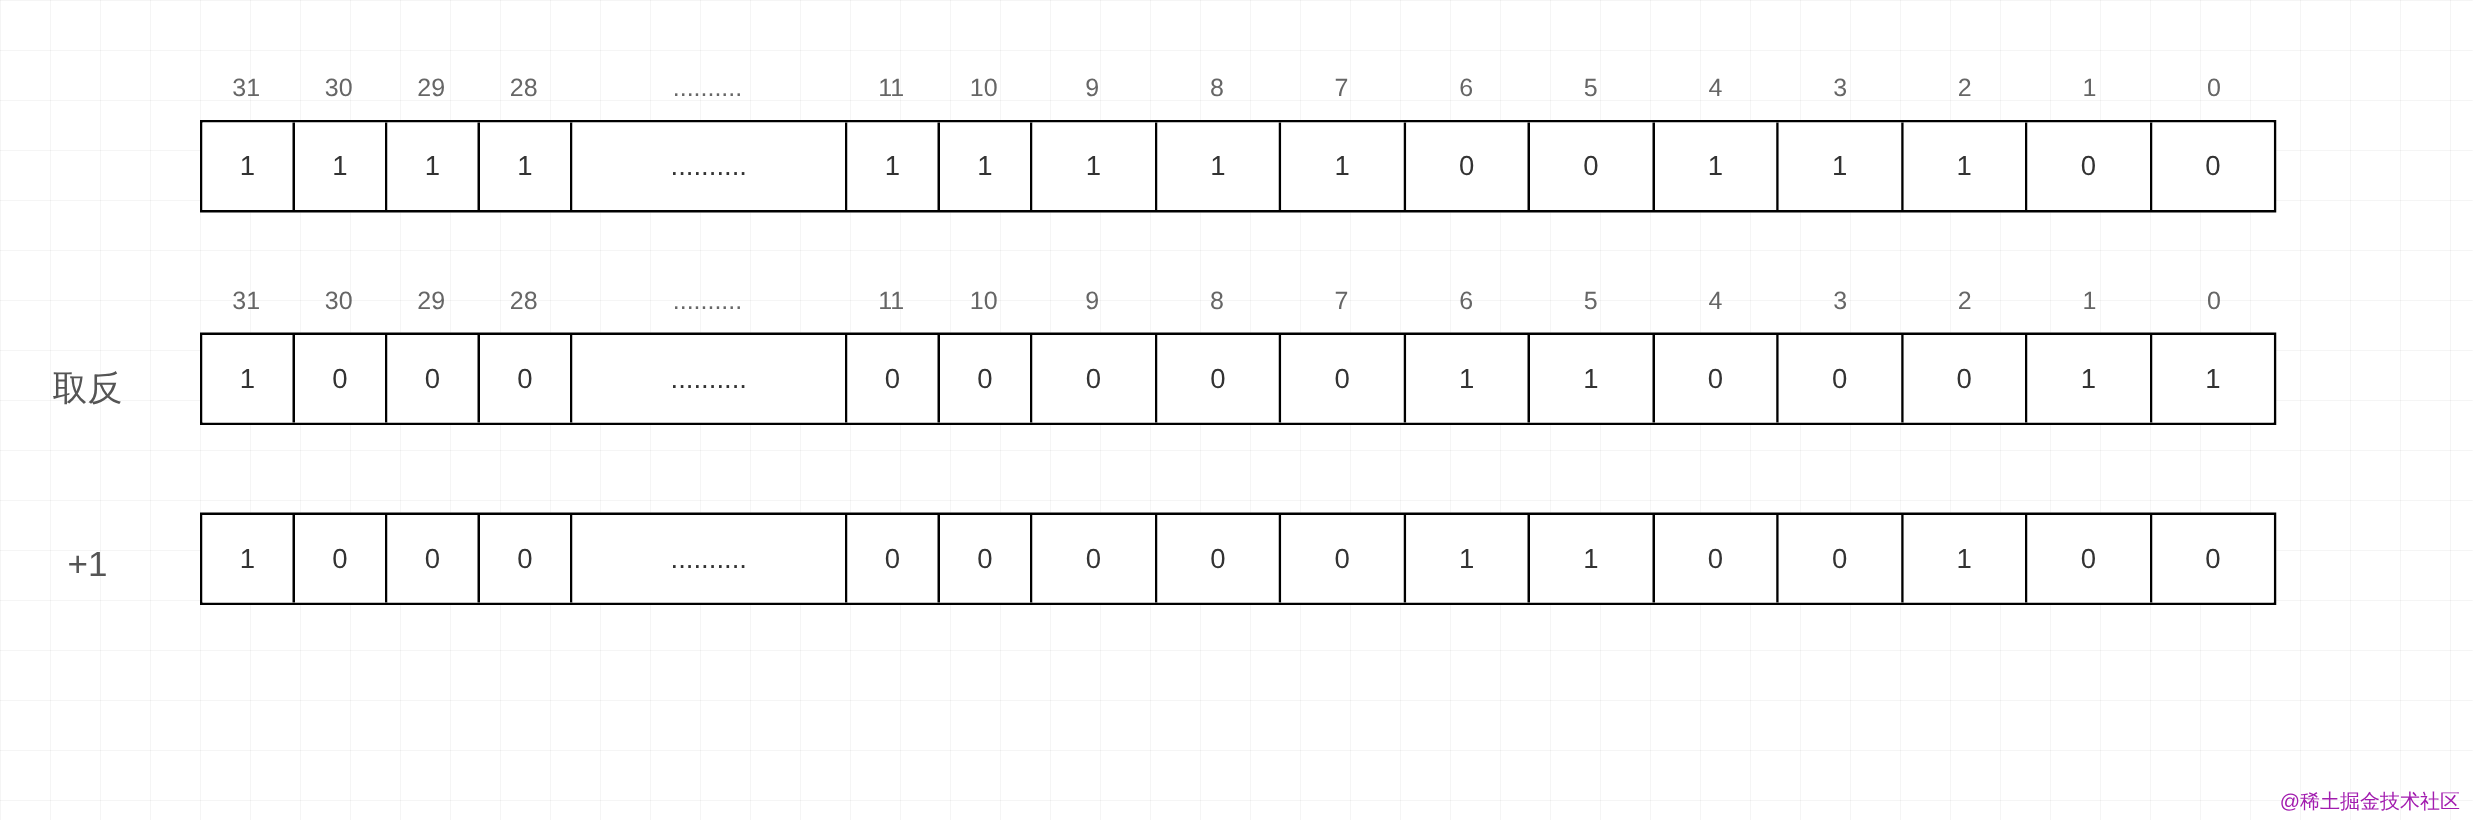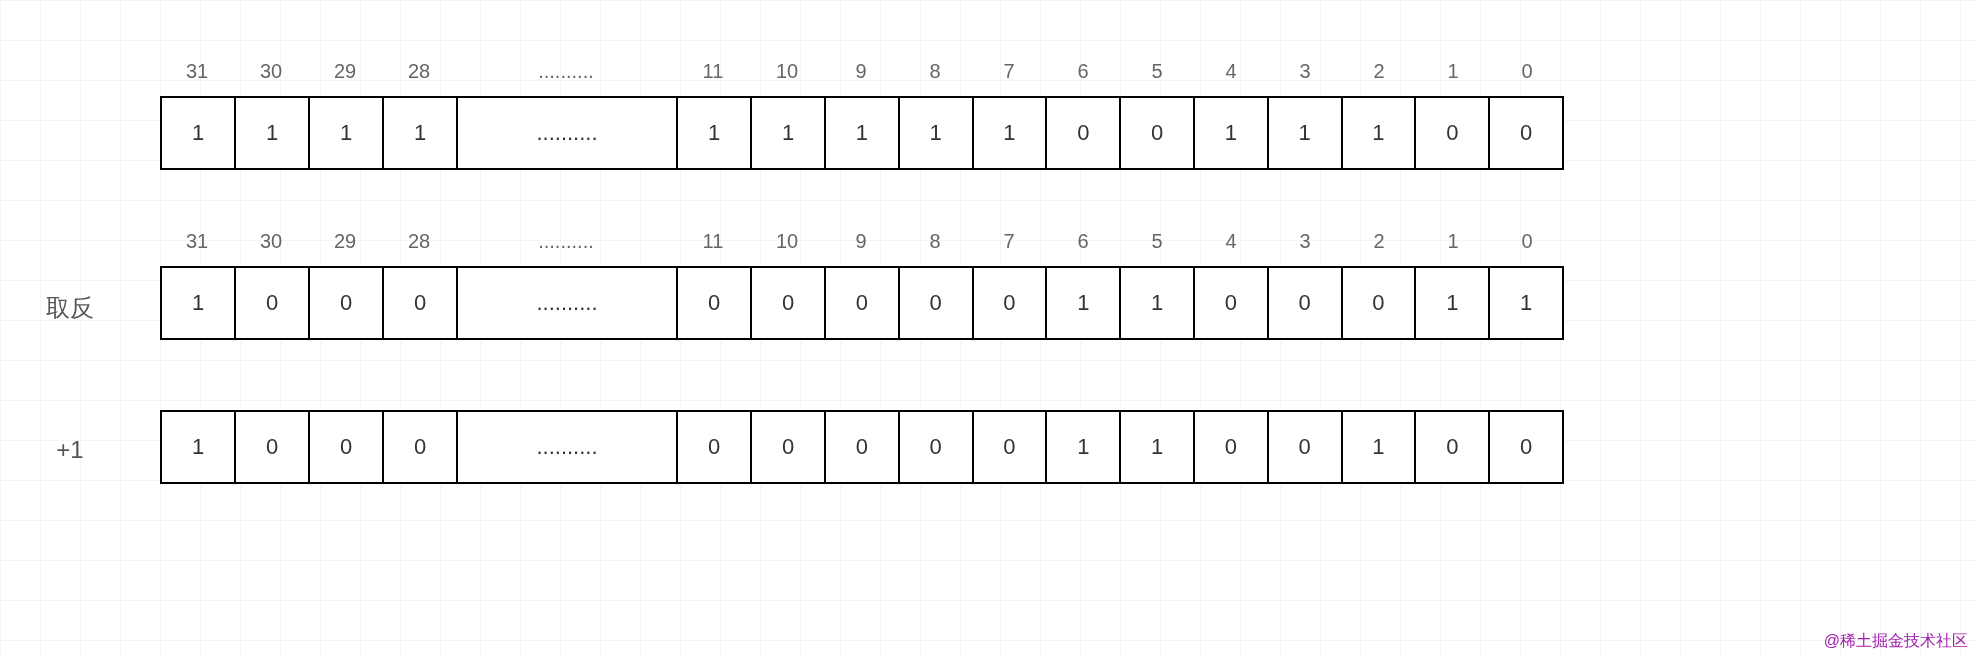--- a/index.html
+++ b/index.html
@@ -14,28 +14,28 @@
       #fff;
   }
   .stage {
     position: relative;
     width: 1978px;
     height: 656px;
   }
   .row-block {
     position: absolute;
     left: 160px;
-    width: 1404px;
+    width: 1661px;
   }
   .label {
     position: absolute;
     left: 0;
     width: 140px;
     text-align: center;
-    font-size: 24px;
+    font-size: 28px;
     color: #555;
   }
   .headers {
     display: flex;
     width: 100%;
     height: 28px;
     margin-bottom: 8px;
   }
   .headers .hcell {
     text-align: center;

